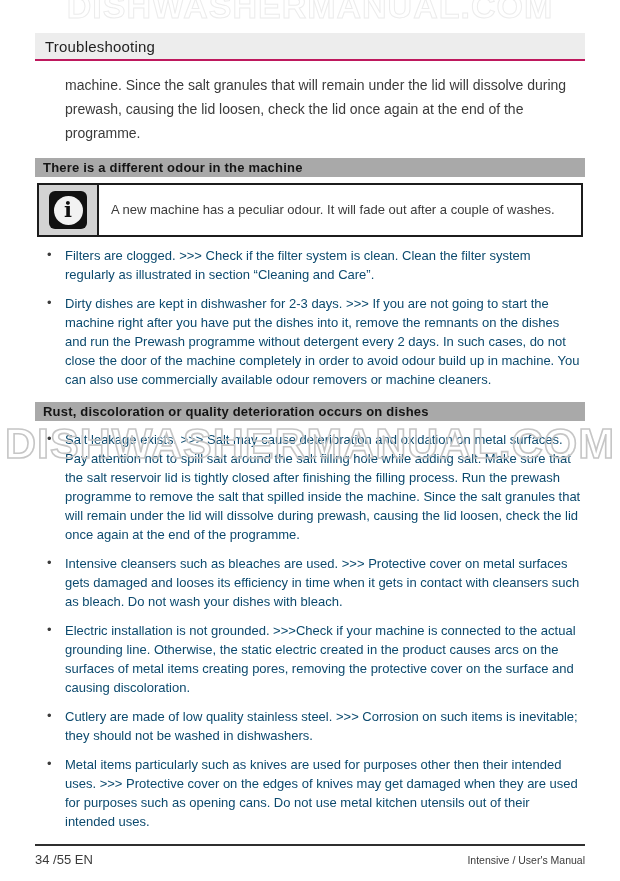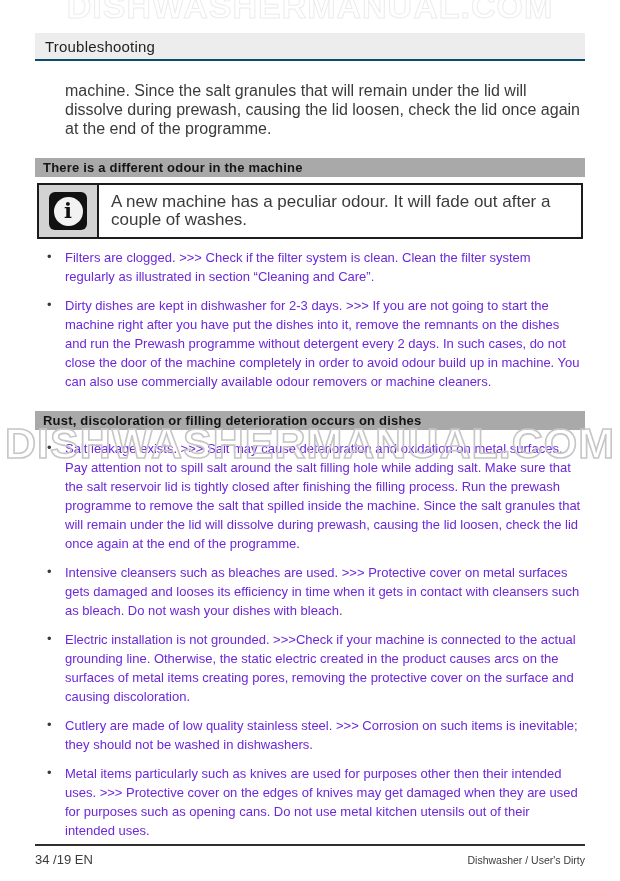--- a/index.html
+++ b/index.html
@@ -17,37 +17,37 @@
     background: #ffffff;
     overflow: hidden;
   }
   .content {
     position: relative;
     padding: 33px 35px 0 35px;
   }
   
   .chapter-bar {
     background: #ededed;
-    border-bottom: 2px solid #0c4a6e;
+    border-bottom: 2px solid #be185d;
     padding: 5px 10px 4px 10px;
     font-size: 15px;
     color: #1f1f1f;
     letter-spacing: 0.2px;
   }
   
   .intro {
-    margin: 20px 0 0 30px;
+    margin: 12px 0 0 30px;
     width: 518px;
-    font-size: 16px;
-    line-height: 19px;
+    font-size: 14px;
+    line-height: 24px;
     color: #3b3b3b;
   }
   
   .section-heading {
-    margin-top: 20px;
+    margin-top: 13px;
     background: #a9a9a9;
     color: #141414;
     font-weight: bold;
     font-size: 13px;
     padding: 2px 8px 2px 8px;
     letter-spacing: 0.2px;
   }
   
   .info-box {
     display: flex;
@@ -86,36 +86,36 @@
     font-size: 21px;
     line-height: 1;
     color: #111111;
     transform: translateY(-1px);
   }
   .info-text {
     flex: 1;
     display: flex;
     align-items: center;
     padding: 8px 12px;
-    font-size: 17px;
+    font-size: 13px;
     line-height: 18px;
     color: #3b3b3b;
   }
   
   .bullets {
     list-style: none;
     margin-top: 9px;
   }
   .bullets li {
     position: relative;
     padding-left: 30px;
     margin-bottom: 10px;
     font-size: 13px;
     line-height: 19px;
-    color: #6d28d9;
+    color: #0c4a6e;
     width: 548px;
   }
   .bullets li::before {
     content: "\2022";
     position: absolute;
     left: 12px;
     top: -1px;
     font-size: 13px;
     color: #3b3b3b;
   }
@@ -193,36 +193,36 @@
       <div class="info-text">
         <span>A new machine has a peculiar odour. It will fade out after a couple of washes.</span>
       </div>
     </div>
 
     <ul class="bullets">
       <li>Filters are clogged. &gt;&gt;&gt; Check if the filter system is clean. Clean the filter system regularly as illustrated in section “Cleaning and Care”.</li>
       <li>Dirty dishes are kept in dishwasher for 2-3 days. &gt;&gt;&gt; If you are not going to start the machine right after you have put the dishes into it, remove the remnants on the dishes and run the Prewash programme without detergent every 2 days. In such cases, do not close the door of the machine completely in order to avoid odour build up in machine. You can also use commercially available odour removers or machine cleaners.</li>
     </ul>
 
-    <div class="section-heading">Rust, discoloration or filling deterioration occurs on dishes</div>
+    <div class="section-heading">Rust, discoloration or quality deterioration occurs on dishes</div>
 
     <ul class="bullets">
       <li>Salt leakage exists. &gt;&gt;&gt; Salt may cause deterioration and oxidation on metal surfaces. Pay attention not to spill salt around the salt filling hole while adding salt. Make sure that the salt reservoir lid is tightly closed after finishing the filling process. Run the prewash programme to remove the salt that spilled inside the machine. Since the salt granules that will remain under the lid will dissolve during prewash, causing the lid loosen, check the lid once again at the end of the programme.</li>
       <li>Intensive cleansers such as bleaches are used. &gt;&gt;&gt; Protective cover on metal surfaces gets damaged and looses its efficiency in time when it gets in contact with cleansers such as bleach. Do not wash your dishes with bleach.</li>
       <li>Electric installation is not grounded. &gt;&gt;&gt;Check if your machine is connected to the actual grounding line. Otherwise, the static electric created in the product causes arcs on the surfaces of metal items creating pores, removing the protective cover on the surface and causing discoloration.</li>
       <li>Cutlery are made of low quality stainless steel. &gt;&gt;&gt; Corrosion on such items is inevitable; they should not be washed in dishwashers.</li>
       <li>Metal items particularly such as knives are used for purposes other then their intended uses.  &gt;&gt;&gt; Protective cover on the edges of knives may get damaged when they are used for purposes such as opening cans. Do not use metal kitchen utensils out of their intended uses.</li>
 
     </ul>
 
   </div>
 
   <div class="watermark mid">DISHWASHERMANUAL.COM</div>
 
   <div class="footer">
     <div class="footer-rule"></div>
     <div class="footer-row">
-      <span class="footer-page">34 /19 EN</span>
-      <span class="footer-doc">Dishwasher / User's Dirty</span>
+      <span class="footer-page">34 /55 EN</span>
+      <span class="footer-doc">Intensive / User's Manual</span>
     </div>
   </div>
 
 </div>
 
 </body></html>

